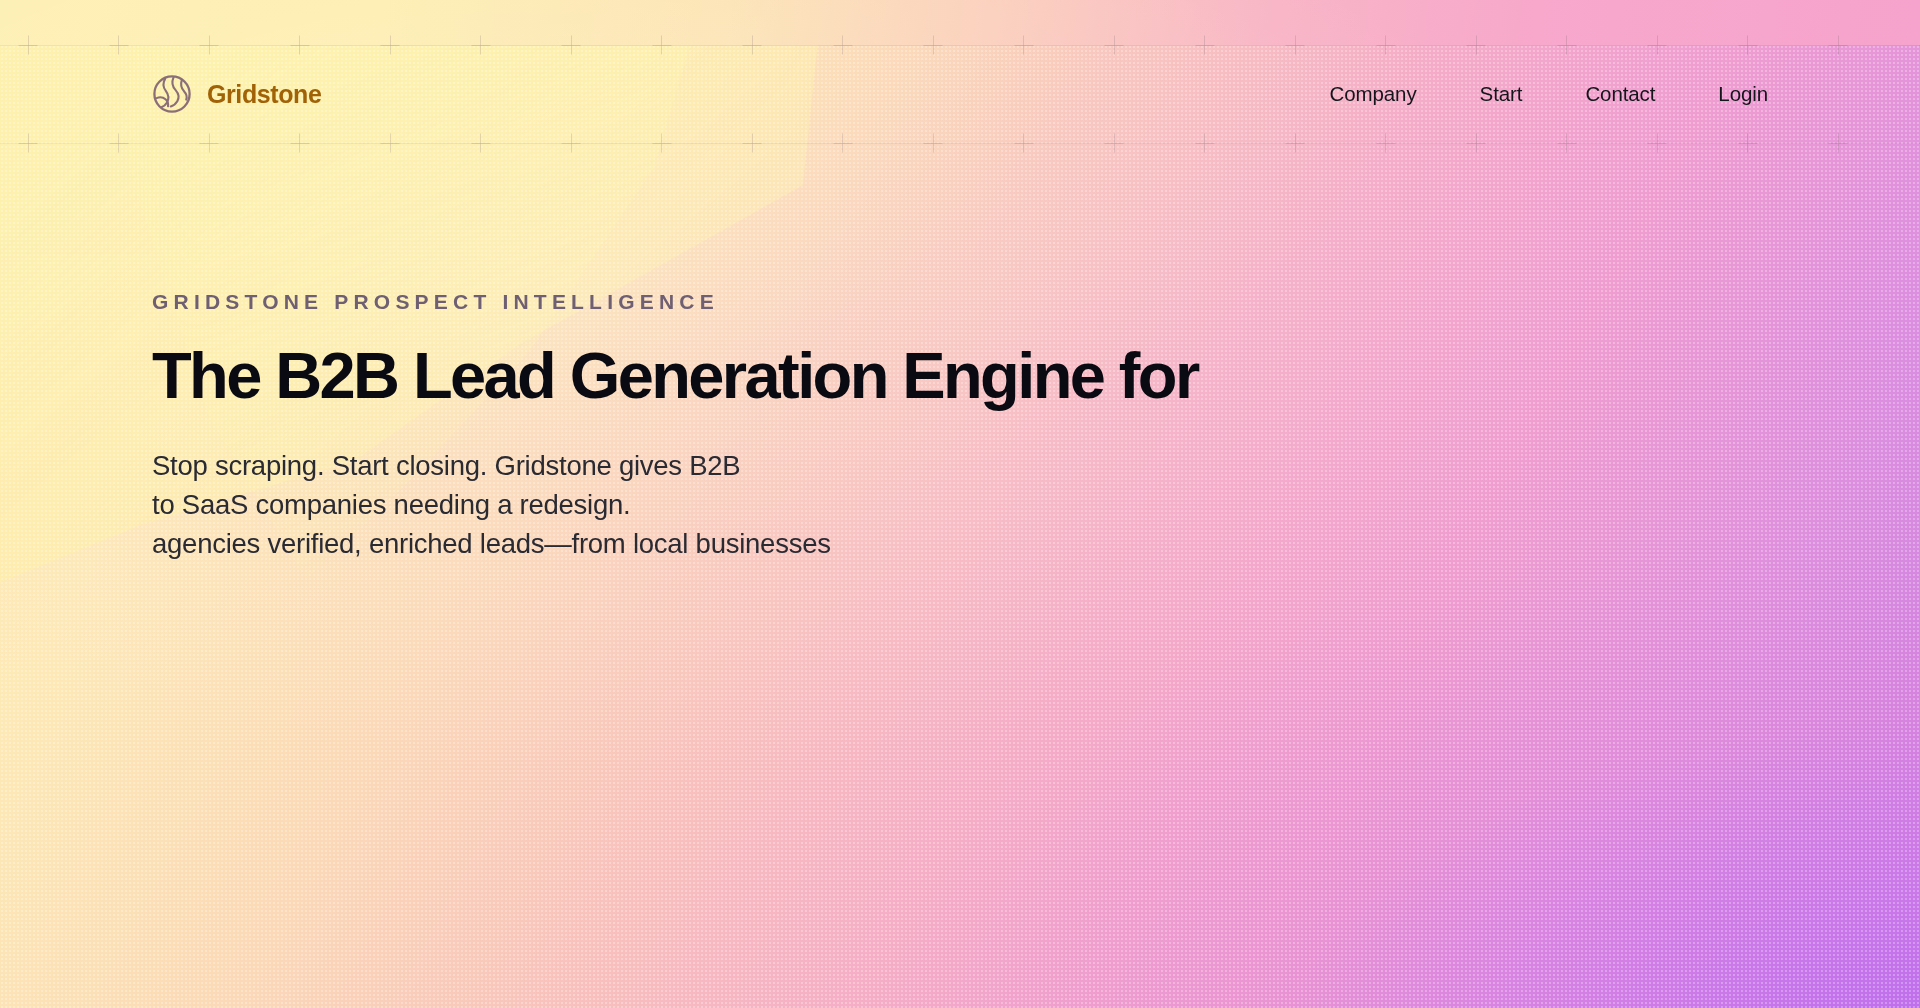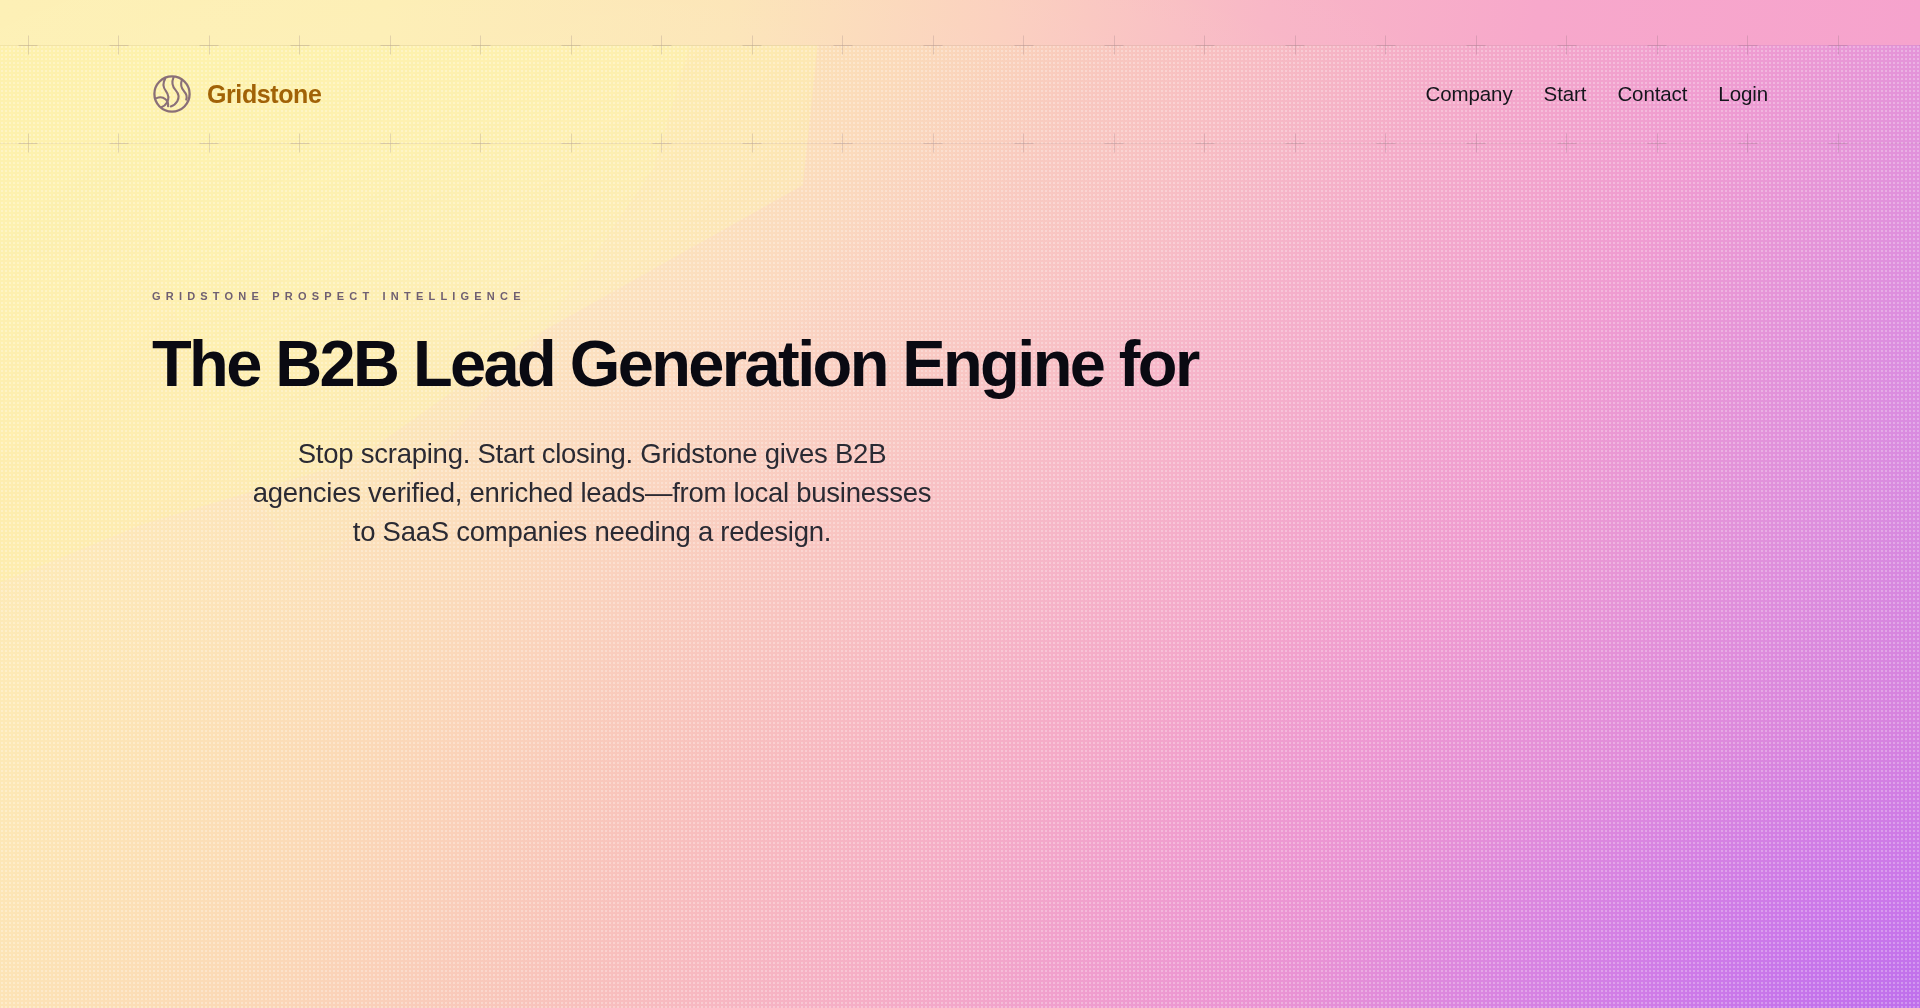--- a/index.html
+++ b/index.html
@@ -167,37 +167,37 @@
     cursor:pointer;
   }
   .brand-mark { width:40px; height:40px; display:block; flex:0 0 auto; }
   .brand-name {
     font-size:25px; font-weight:700; letter-spacing:-0.4px;
     color:#a16207;
   }
 
   .nav {
     margin-left:auto;
-    display:flex; align-items:flex-end; gap:31px;
+    display:flex; align-items:flex-end; gap:63px;
   }
   .nav-link {
     font-size:20.5px; font-weight:400; color:#15151c;
     text-decoration:none; letter-spacing:-0.1px; cursor:pointer;
     white-space:nowrap;
   }
 
   
   .hero {
     position:absolute; left:152px; top:290px;
     z-index:5;
     width:1600px;
   }
 
   .eyebrow {
-    font-size:11px;
+    font-size:21px;
     font-weight:600;
     letter-spacing:5.2px;
     color:#6f5f72;
     margin-bottom:30px;
   }
 
   .headline {
     font-size:65px;
     line-height:0.98;
     font-weight:700;
@@ -209,21 +209,20 @@
   .headline-line { display:block; }
 
   .subhead {
     font-size:27.5px;
     line-height:1.42;
     font-weight:400;
     letter-spacing:-0.25px;
     color:#2a2a33;
     max-width:880px;
     margin-bottom:52px;
-    text-align:center;
   }
   .subhead-line { display:block; }
 
   .cta {
     display:inline-flex; align-items:center; gap:22px;
     background:#0b0b12;
     color:#f8ece3;
     border:none;
     border-radius:999px;
     padding:19px 32px 19px 34px;
@@ -328,20 +327,20 @@
   <section class="hero">
 
     <div class="eyebrow">GRIDSTONE PROSPECT INTELLIGENCE</div>
 
     <h1 class="headline">
       <span class="headline-line">The B2B Lead Generation Engine for</span>
     </h1>
 
     <p class="subhead">
       <span class="subhead-line">Stop scraping. Start closing. Gridstone gives B2B</span>
+      <span class="subhead-line">to SaaS companies needing a redesign.</span>
       <span class="subhead-line">agencies verified, enriched leads—from local businesses</span>
-      <span class="subhead-line">to SaaS companies needing a redesign.</span>
     </p>
 
 
   </section>
 
 </div>
 
 </body></html>

